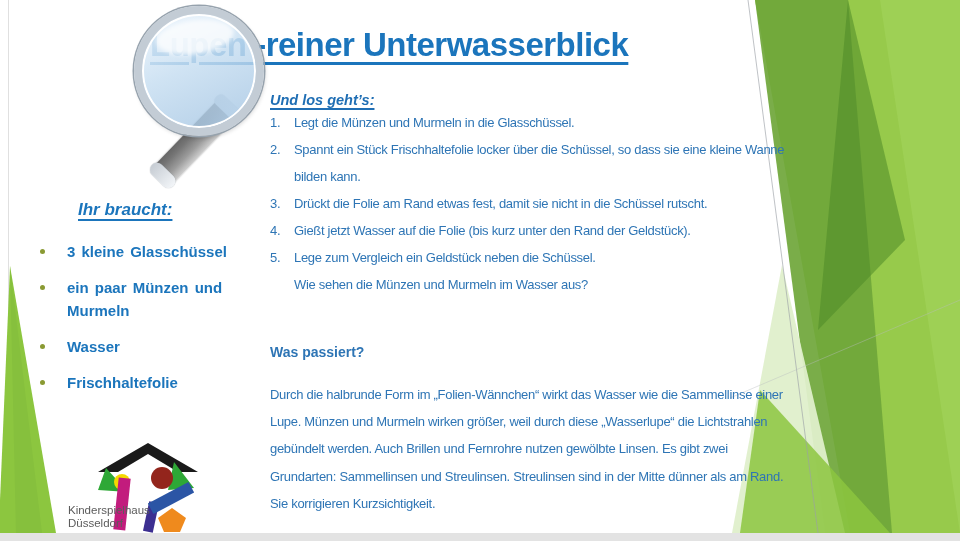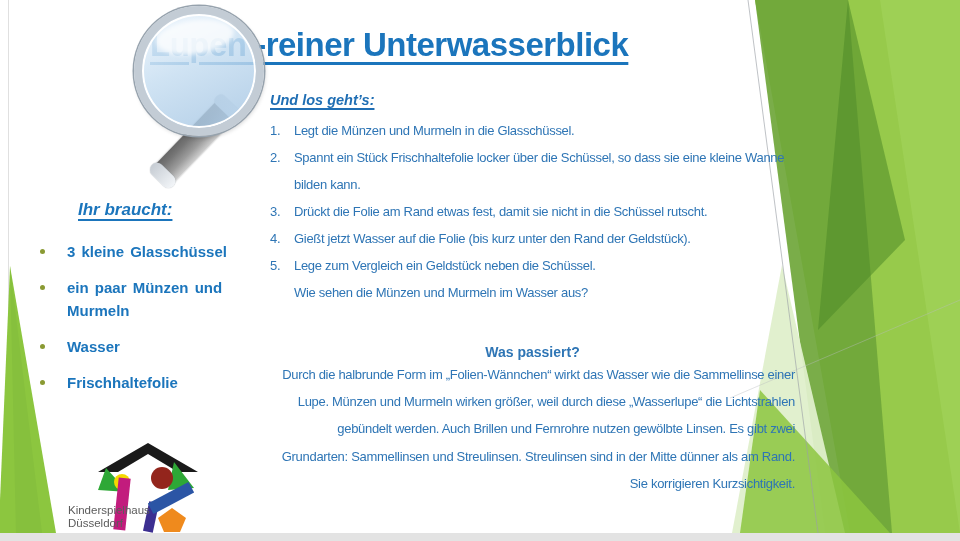--- a/index.html
+++ b/index.html
@@ -51,30 +51,30 @@
   .sidebar{position:absolute;left:38px;top:200px;width:228px;color:#1b75bc;}
   .sidebar-heading{
     font-size:17px;font-weight:bold;font-style:italic;margin-bottom:20px;
     text-decoration:underline;text-decoration-thickness:2px;text-underline-offset:4px;margin-left:40px;
   }
   .sidebar-item{display:flex;margin-bottom:13px;font-size:15px;font-weight:bold;word-spacing:2px;line-height:23px;}
   .bullet{width:5px;height:5px;border-radius:50%;background:#8a9a33;margin:9px 22px 0 2px;flex:none;}
   
   .steps{position:absolute;left:270px;top:92px;width:525px;color:#2e75b5;}
   .steps-heading{
-    font-size:14.5px;font-weight:bold;font-style:italic;color:#1f6eb4;margin-bottom:9px;
+    font-size:14.5px;font-weight:bold;font-style:italic;color:#1f6eb4;margin-bottom:1px;
     text-decoration:underline;text-decoration-thickness:2px;text-underline-offset:3px;
   }
   .step-row{display:flex;font-size:13px;letter-spacing:-0.3px;line-height:27px;}
   .step-num{width:24px;flex:none;}
   .step-text{flex:1;}
   
   .explanation{position:absolute;left:270px;top:344px;width:525px;color:#2e75b5;}
-  .explanation-heading{font-size:14px;font-weight:bold;text-align:center;margin-bottom:1px;}
-  .explanation-text{font-size:13px;letter-spacing:-0.3px;line-height:27.2px;text-align:right;}
+  .explanation-heading{font-size:14px;font-weight:bold;margin-bottom:21px;}
+  .explanation-text{font-size:13px;letter-spacing:-0.3px;line-height:27.2px;}
   
   .logo{position:absolute;left:28px;top:440px;width:205px;height:93px;}
   .logo-text{position:absolute;left:4px;top:64px;font-size:11.5px;line-height:13px;color:#5b5b5b;margin-left:36px;}
   
   .source{position:absolute;left:748px;top:513px;font-size:11px;color:#141414;letter-spacing:-0.2px;}
 </style>
 </head>
 <body>
 
 <div id="slide">

